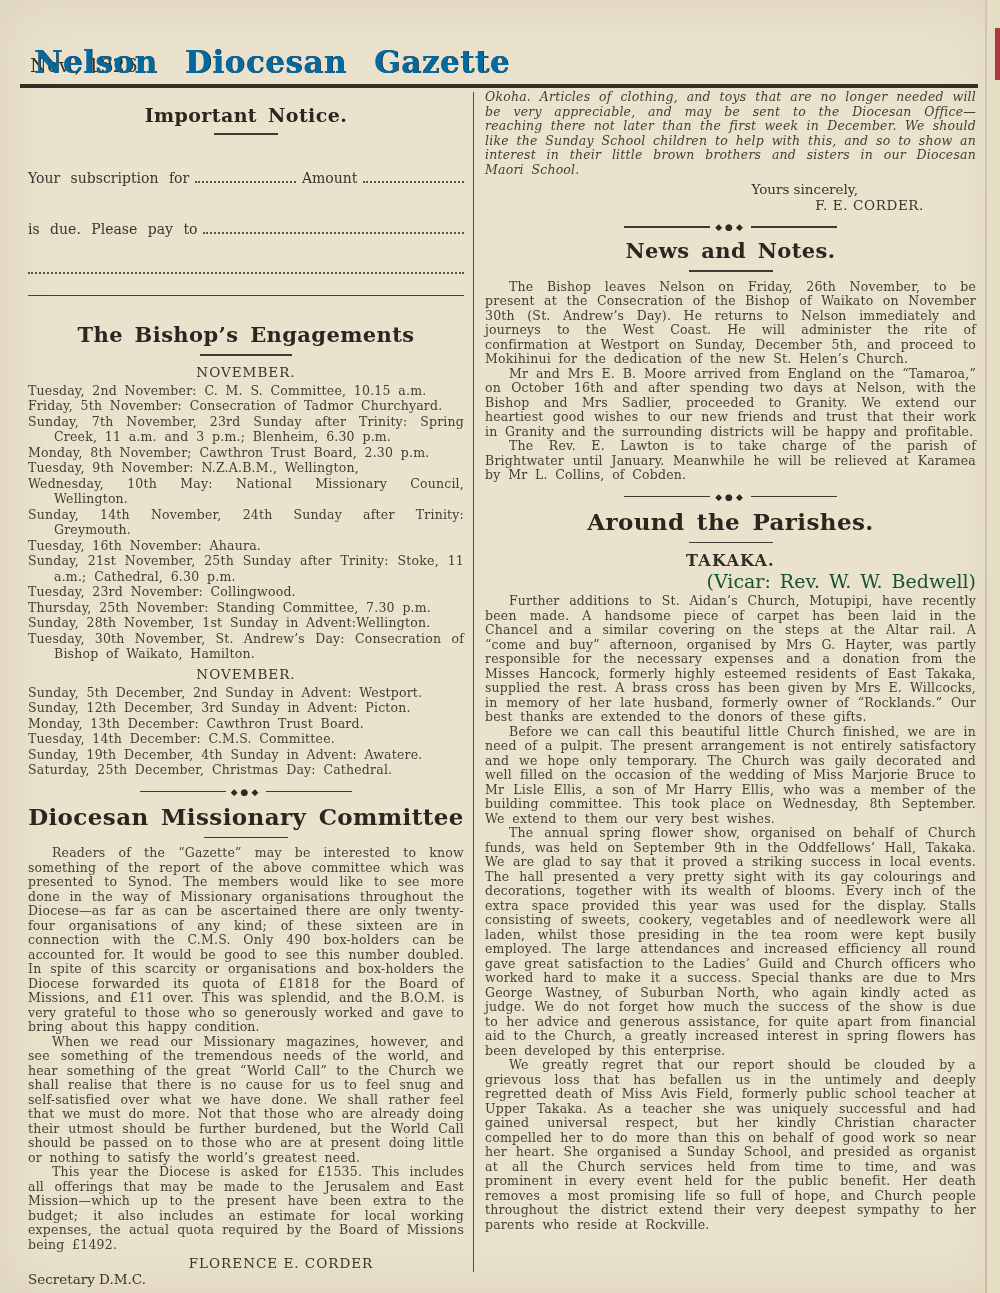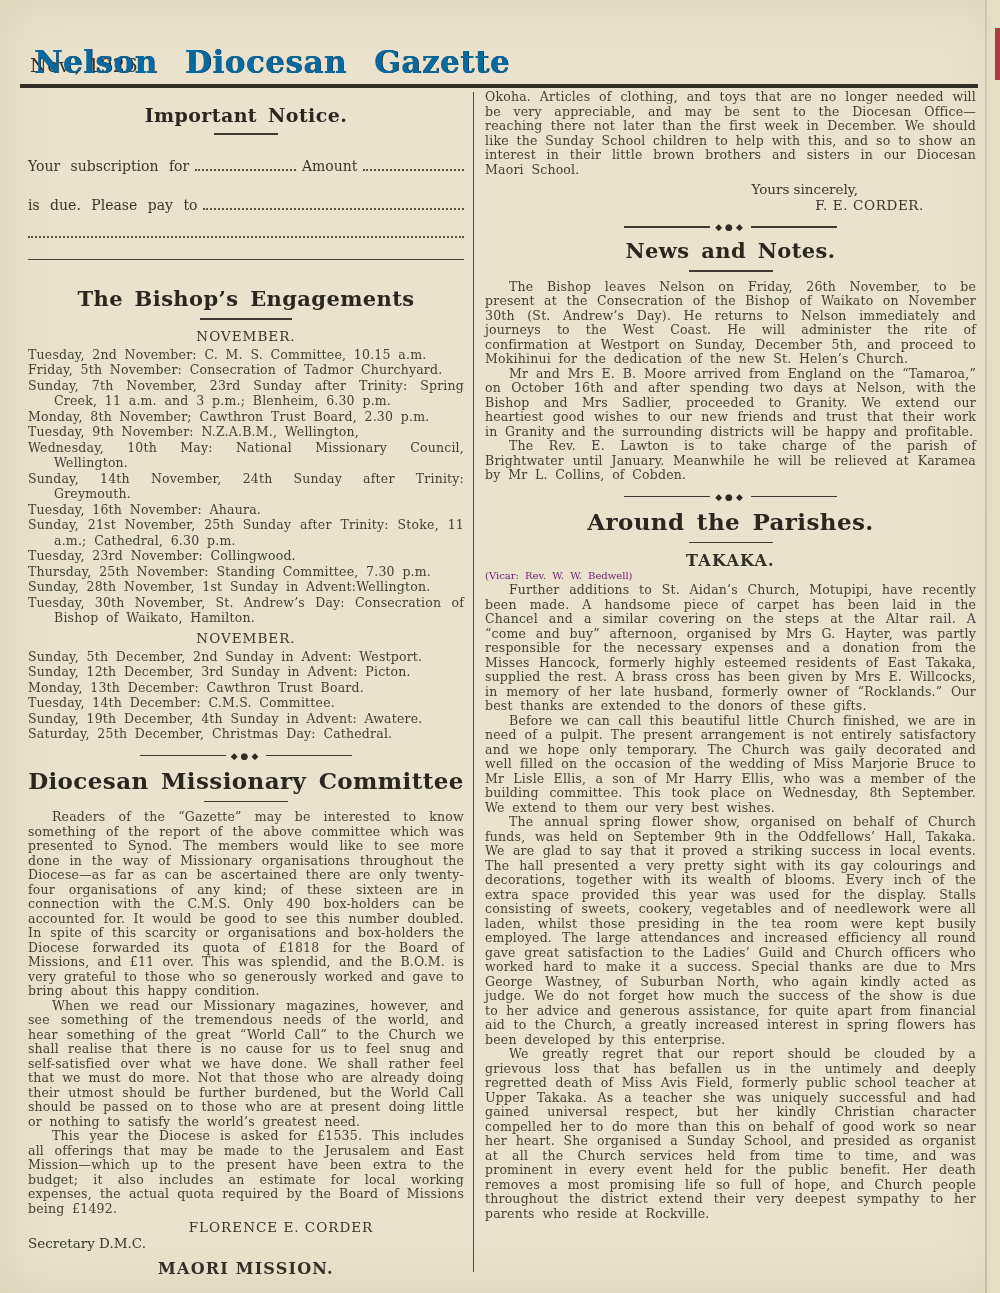--- a/index.html
+++ b/index.html
@@ -30,52 +30,52 @@
   .columns { display:flex; align-items:stretch; padding:6px 24px 0 28px; height:1198px; }
   .col-left  { width:436px; }
   .col-divider { width:1px; background:#544d3f; margin:2px 7px 10px 9px; }
   .col-right { flex:1; padding-left:4px; }
 
   .para, .cont-para, .engagement-item {
     font-size:12.5px; line-height:14.5px; text-align:justify;
     letter-spacing:.2px; word-spacing:3.5px; color:#433e34;
   }
   .para { text-indent:24px; }
-  .cont-para { text-indent:0; }
+  .cont-para { text-indent:0;font-style:italic; }
   .engagement-item { line-height:15.5px; padding-left:26px; text-indent:-26px; }
 
   h2.section-title { text-align:center; font-size:21px; font-weight:bold; color:#2b2720;
     letter-spacing:.4px; word-spacing:4px; }
   h2.big { font-size:23px; }
   .head-rule { height:1.5px; background:#3f3a31; margin:7px auto 8px; }
   .w60 { width:64px; } .w90 { width:92px; } .w80 { width:84px; }
 
   .month-heading { text-align:center; font-size:13.5px; letter-spacing:1px; margin:4px 0 3px; color:#3a352c; }
   .sub-heading { text-align:center; font-size:16px; font-weight:bold; letter-spacing:1.2px; color:#332e26; }
 
   
   .notice-block { margin-top:14px; }
-  .form-line { display:flex; font-size:14px; word-spacing:6px; color:#3a352c; margin-top:23px; }
+  .form-line { display:flex; font-size:14px; word-spacing:6px; color:#3a352c; margin-top:35px; }
   .form-line span.lbl { white-space:nowrap; }
   .dotfill { flex:1; border-bottom:2px dotted #5a5340; margin:0 6px 3px; align-self:flex-end; }
   .dotfill.end { margin-right:0; }
   .full-rule { height:1.5px; background:#45403a; margin-top:18px; }
 
   
   .ornament { display:flex; justify-content:center; align-items:center; margin:9px 0 6px; }
   .orn-rule { width:86px; height:1.5px; background:#3f3a31; }
   .orn-glyph { font-size:9px; letter-spacing:3px; margin:0 5px; color:#2f2b24; }
 
   .signature-name { text-align:center; font-size:13.5px; letter-spacing:1px; margin-top:3px;
     padding-left:70px; color:#3a352c; }
   .signature-role { font-size:13.5px; padding-right:48px; color:#3a352c; }
   .closing-1 { text-align:right; font-size:13.5px; padding-right:118px; color:#3a352c; }
   .closing-2 { text-align:right; font-size:13.5px; padding-right:52px; letter-spacing:.6px; color:#3a352c; }
   .mm-title { margin:8px 0 4px; }
-  .vicar-line { text-align:left; font-size:10px; word-spacing:3px; margin-bottom:2px; color:#701a75; }
+  .vicar-line { text-align:right; font-size:19px; word-spacing:3px; margin-bottom:2px; color:#14532d; }
   .mt4{margin-top:4px;} .mt10{margin-top:26px;}
 </style>
 </head>
 <body>
 
 <div class="page-edge-soft"></div>
 <div class="page-edge-line"></div>
 <div class="red-edge"></div>
 
 <div class="header">

